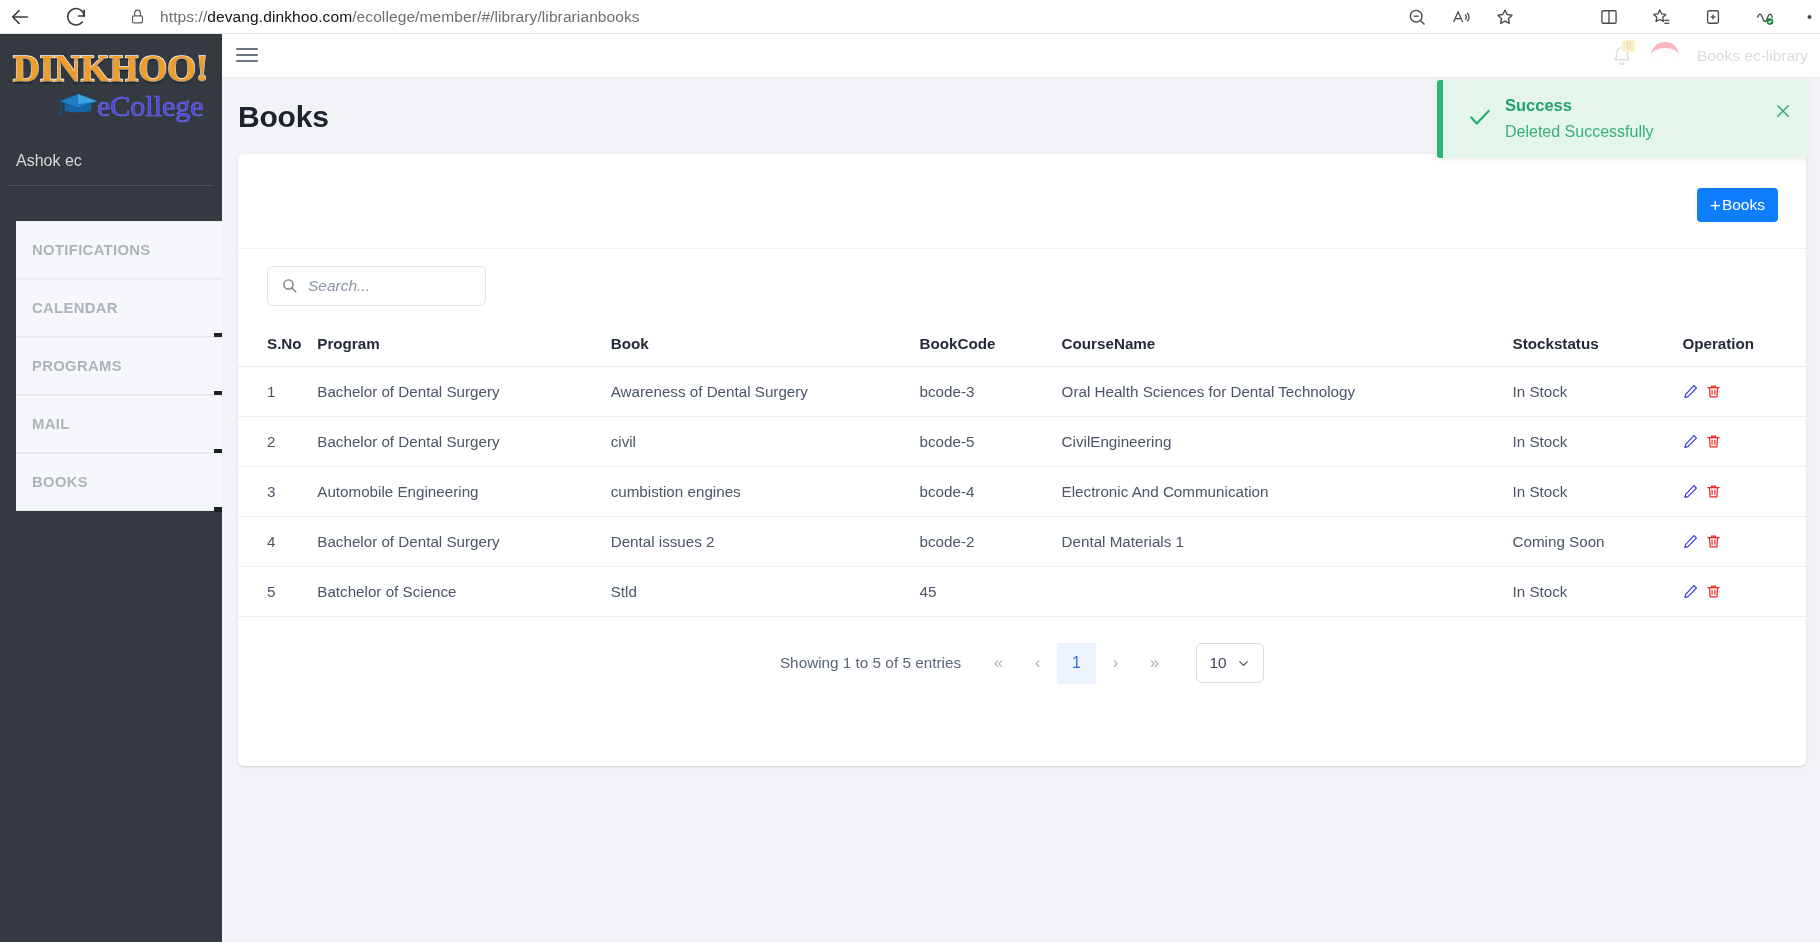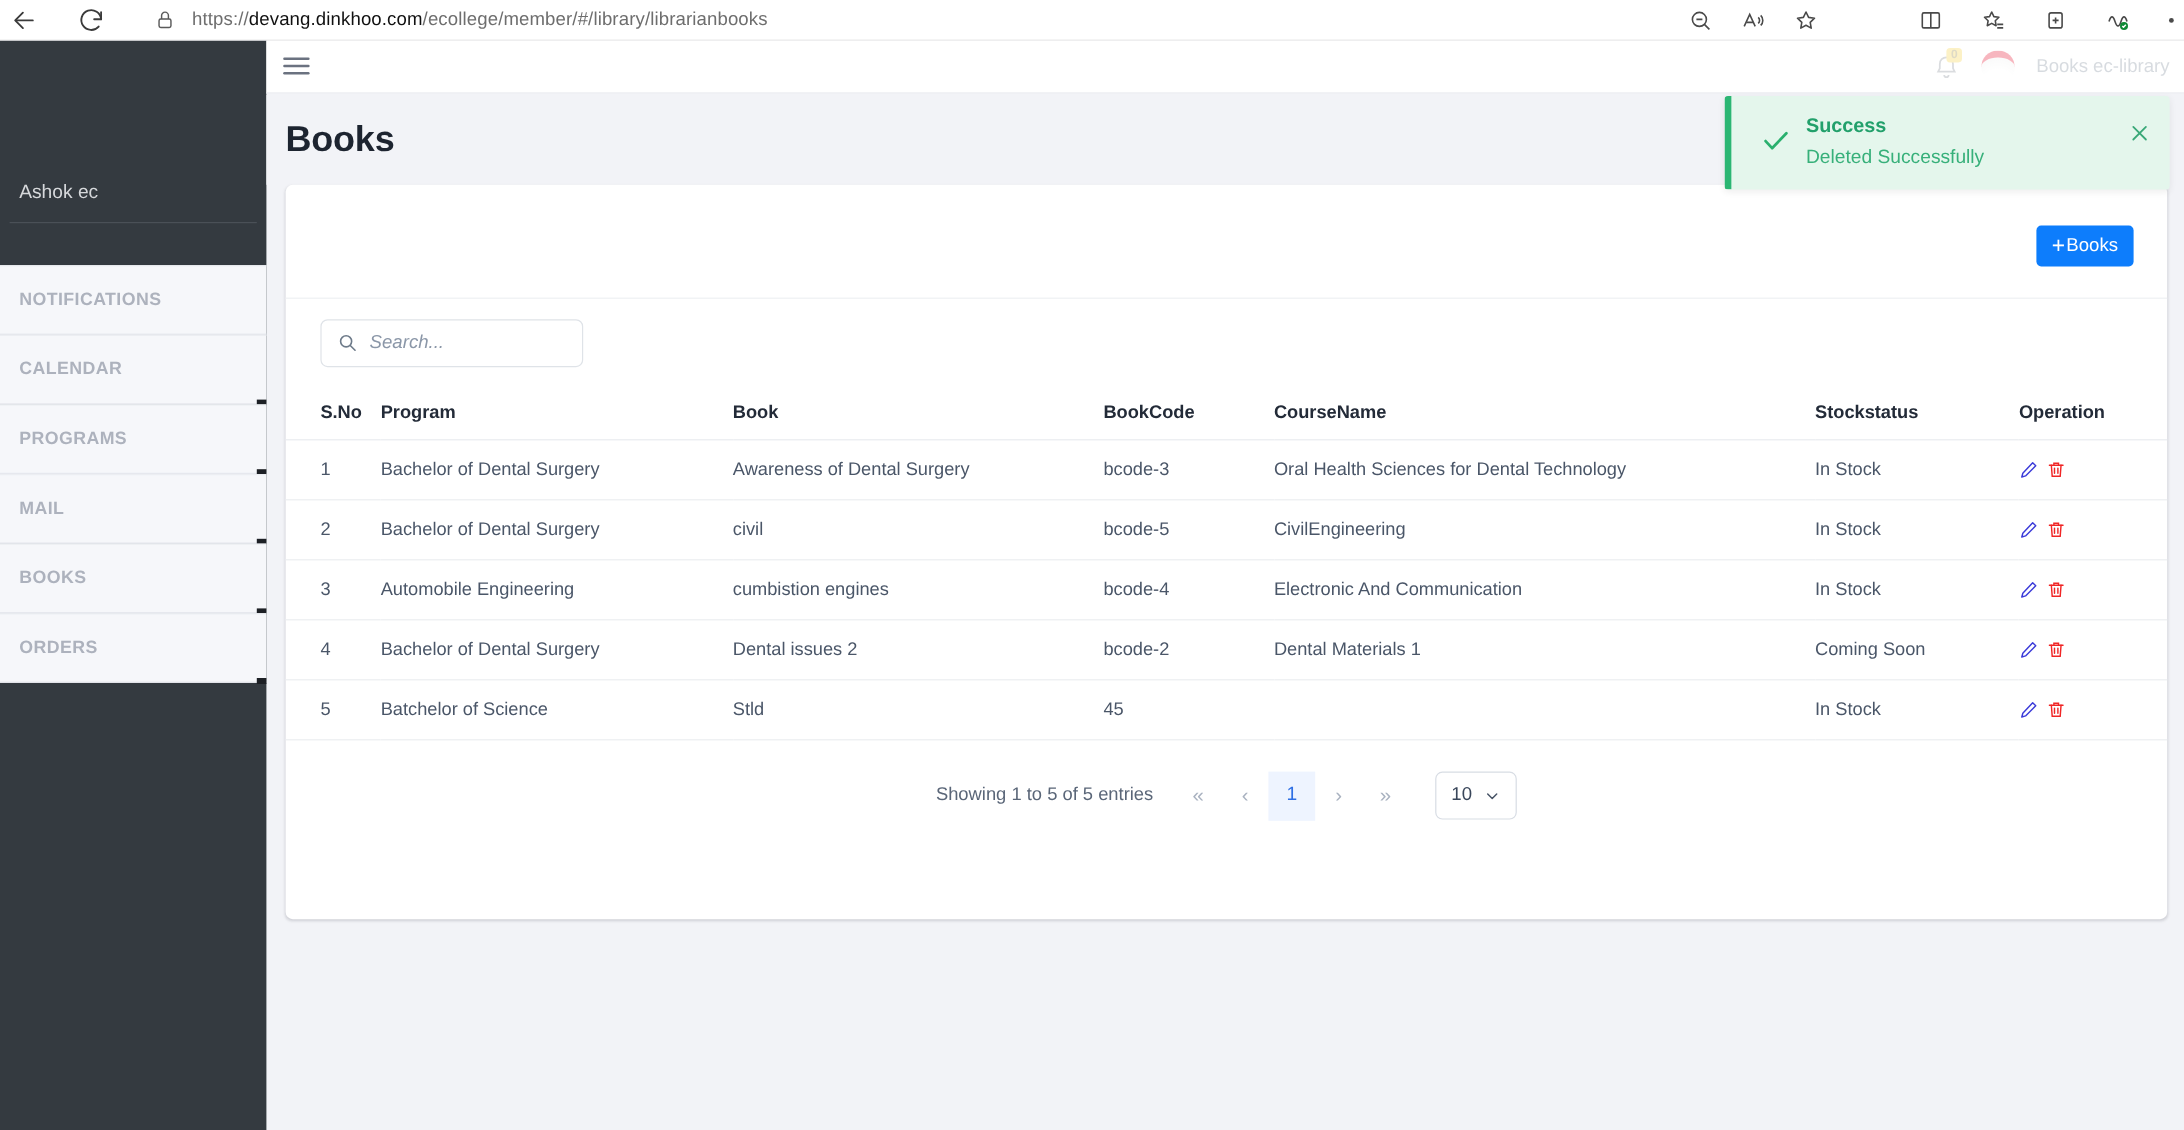--- a/index.html
+++ b/index.html
@@ -80,21 +80,21 @@
     -webkit-text-stroke: .7px #6f6bea;
   }
   .user-line {
     position: absolute; top: 118px; left: 0; width: 222px;
     font-size: 16px; color: #d6d8db; padding: 0 16px;
   }
   .sidebar-sep {
     position: absolute; top: 151px; left: 8px; width: 206px; height: 1px;
     background: #4a5057;
   }
-  .nav-list { position: absolute; top: 187px; left: 0; width: 222px; }
+  .nav-list { position: absolute; top: 187px; left: 0; width: 222px; padding-left: 16px; }
   .nav-item {
     position: relative;
     height: 58px; background: #f6f7fa;
     border-top: 1px solid #eceef2;
     border-bottom: 1px solid #e6e8ee;
     display: flex; align-items: center;
     padding-left: 16px;
     font-size: 14.8px; font-weight: bold; letter-spacing: .35px;
     color: #adb2bd;
   }
@@ -319,41 +319,51 @@
     <svg class="tb-icon" style="width:5px;height:20px" viewBox="0 0 5 20">
         <circle cx="2.5" cy="10" r="2" fill="currentColor"></circle>
       </svg>
   </div>
 </div>
 <div class="browser-underline"></div>
 
 <div class="app">
 
   <aside class="sidebar">
+    <div class="logo-box">
+      <div class="logo-wrap">
+        <div class="logo-word">DINKHOO!</div>
+        <svg class="cap" viewBox="0 0 44 28">
+          <path d="M22 2 L42 9.5 L22 17 L2 9.5 Z" fill="#1f7ec4" stroke="#0d4f86" stroke-width="1"></path>
+          <path d="M22 2 L42 9.5 L22 12.5 Z" fill="#3fa3e0"></path>
+          <path d="M8 12 L8 19 C8 22 36 22 36 19 L36 12 L22 17 Z" fill="#1565a8"></path>
+          <path d="M4 10 L4 22" stroke="#0d4f86" stroke-width="1.6"></path>
+          <circle cx="4" cy="23" r="2" fill="#0d4f86"></circle>
+        </svg>
+        <div class="logo-college">eCollege</div>
+      </div>
+    </div>
     <div class="user-line">Ashok ec</div>
     <div class="sidebar-sep"></div>
 
     <nav class="nav-list">
       <div class="nav-item">
           <span>NOTIFICATIONS</span>
         </div>
       <div class="nav-item">
           <span>CALENDAR</span>
         </div>
       <div class="nav-item">
           <span>PROGRAMS</span>
         </div>
       <div class="nav-item">
           <span>MAIL</span>
         </div>
       <div class="nav-item">
           <span>BOOKS</span>
-        </div>
-      <div class="nav-item">
-          <span>ORDERS</span>
         </div>
     </nav>
   </aside>
 
   <header class="topbar">
     <div class="hamburger">
       <span></span>
         <span></span>
         <span></span>
     </div>

